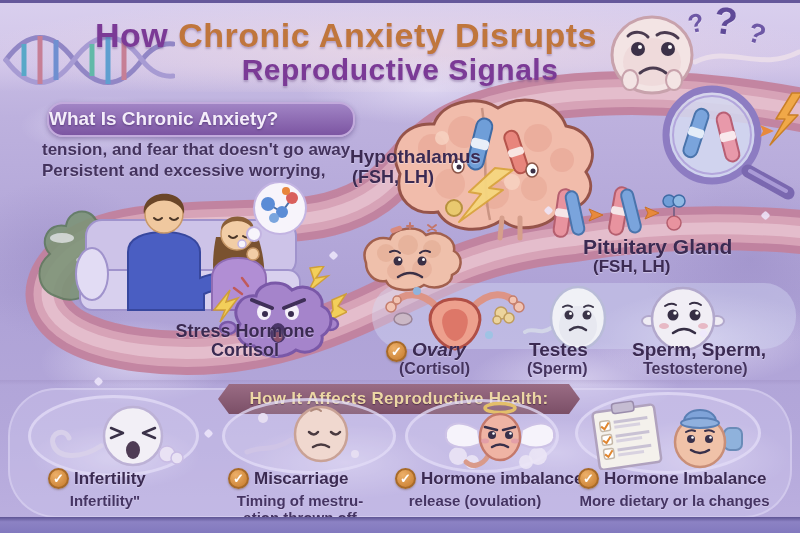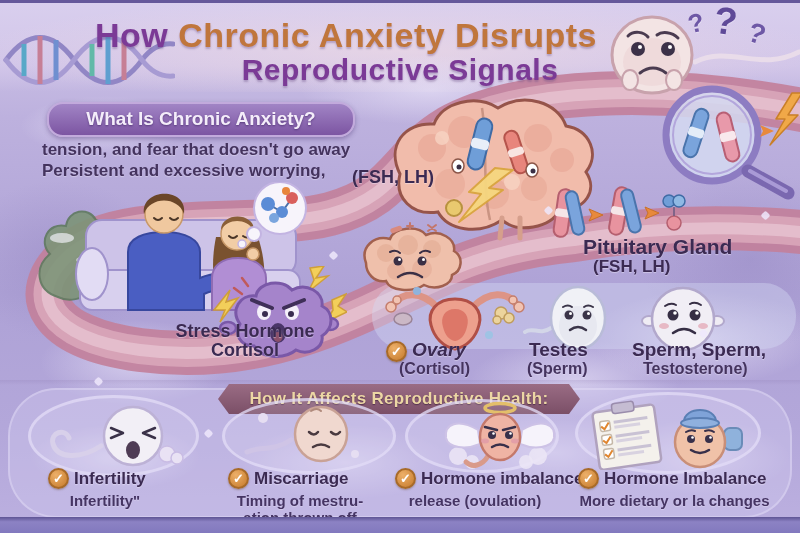--- a/index.html
+++ b/index.html
@@ -38,21 +38,21 @@
   .title1 .t-purple{color:#7b3a96;}
   .title1 .t-orange{color:#c0763c;}
   .title2{position:absolute;left:0;top:53px;width:800px;text-align:center;
     font-size:30px;font-weight:bold;color:#7b3a96;letter-spacing:.5px;
     text-shadow:0 2px 2px rgba(96,70,125,.35);}
 
   
   .anxiety-banner{position:absolute;left:47px;top:102px;width:304px;height:31px;
     border-radius:16px;background:linear-gradient(180deg,#a184c5,#7c55a2);
     border:2px solid #c2aadc;box-shadow:0 2px 5px rgba(80,55,120,.45);
-    color:#f4edfa;font-size:19px;font-weight:bold;text-align:center;line-height:30px;
+    color:#f4edfa;font-size:19px;font-weight:bold;line-height:30px;
     text-shadow:0 1px 2px rgba(60,35,95,.6);}
   .anxiety-body{position:absolute;left:42px;top:139px;width:320px;
     font-size:17px;line-height:21px;color:#44335e;font-weight:bold;
     text-shadow:0 1px 1px rgba(245,240,252,.4);}
 
   
   .lab{position:absolute;color:#3b2a52;font-weight:bold;
     text-shadow:0 1px 1px rgba(245,240,252,.45);}
   .hypo-label{left:350px;top:146px;font-size:19px;}
   .hypo-sub{left:352px;top:167px;font-size:18px;}
@@ -335,20 +335,21 @@
     <path d="M28,27 q6,-4 11,-1 M64,26 q-6,-4 -11,-1" fill="none" stroke="#362e44" stroke-width="2" stroke-linecap="round"></path>
     <circle cx="36" cy="36" r="5.5" fill="#362e44"></circle>
       <circle cx="38" cy="34" r="1.8" fill="#fff"></circle>
     <circle cx="58" cy="36" r="5.5" fill="#362e44"></circle>
       <circle cx="60" cy="34" r="1.8" fill="#fff"></circle>
     <path d="M36,54 Q47,46 58,54" fill="none" stroke="#362e44" stroke-width="2.5" stroke-linecap="round"></path>
     <ellipse cx="27" cy="47" rx="5" ry="3" fill="#e2a3b0" opacity=".7"></ellipse>
     <ellipse cx="66" cy="47" rx="5" ry="3" fill="#e2a3b0" opacity=".7"></ellipse>
   </svg>
 
+  <div class="lab hypo-label">Hypothalamus</div>
   <div class="lab hypo-sub">(FSH, LH)</div>
   <div class="lab pit-label">Pituitary Gland</div>
   <div class="lab pit-sub">(FSH, LH)</div>
   <div class="lab cortisol-label">
     <div>Stress Hormone</div>
     <div>Cortisol</div>
   </div>
 
   <span class="check" style="left:386px;top:341px;">✓</span>
   <div class="lab organ-label" style="left:412px;top:339px;font-style:italic;">Ovary</div>

